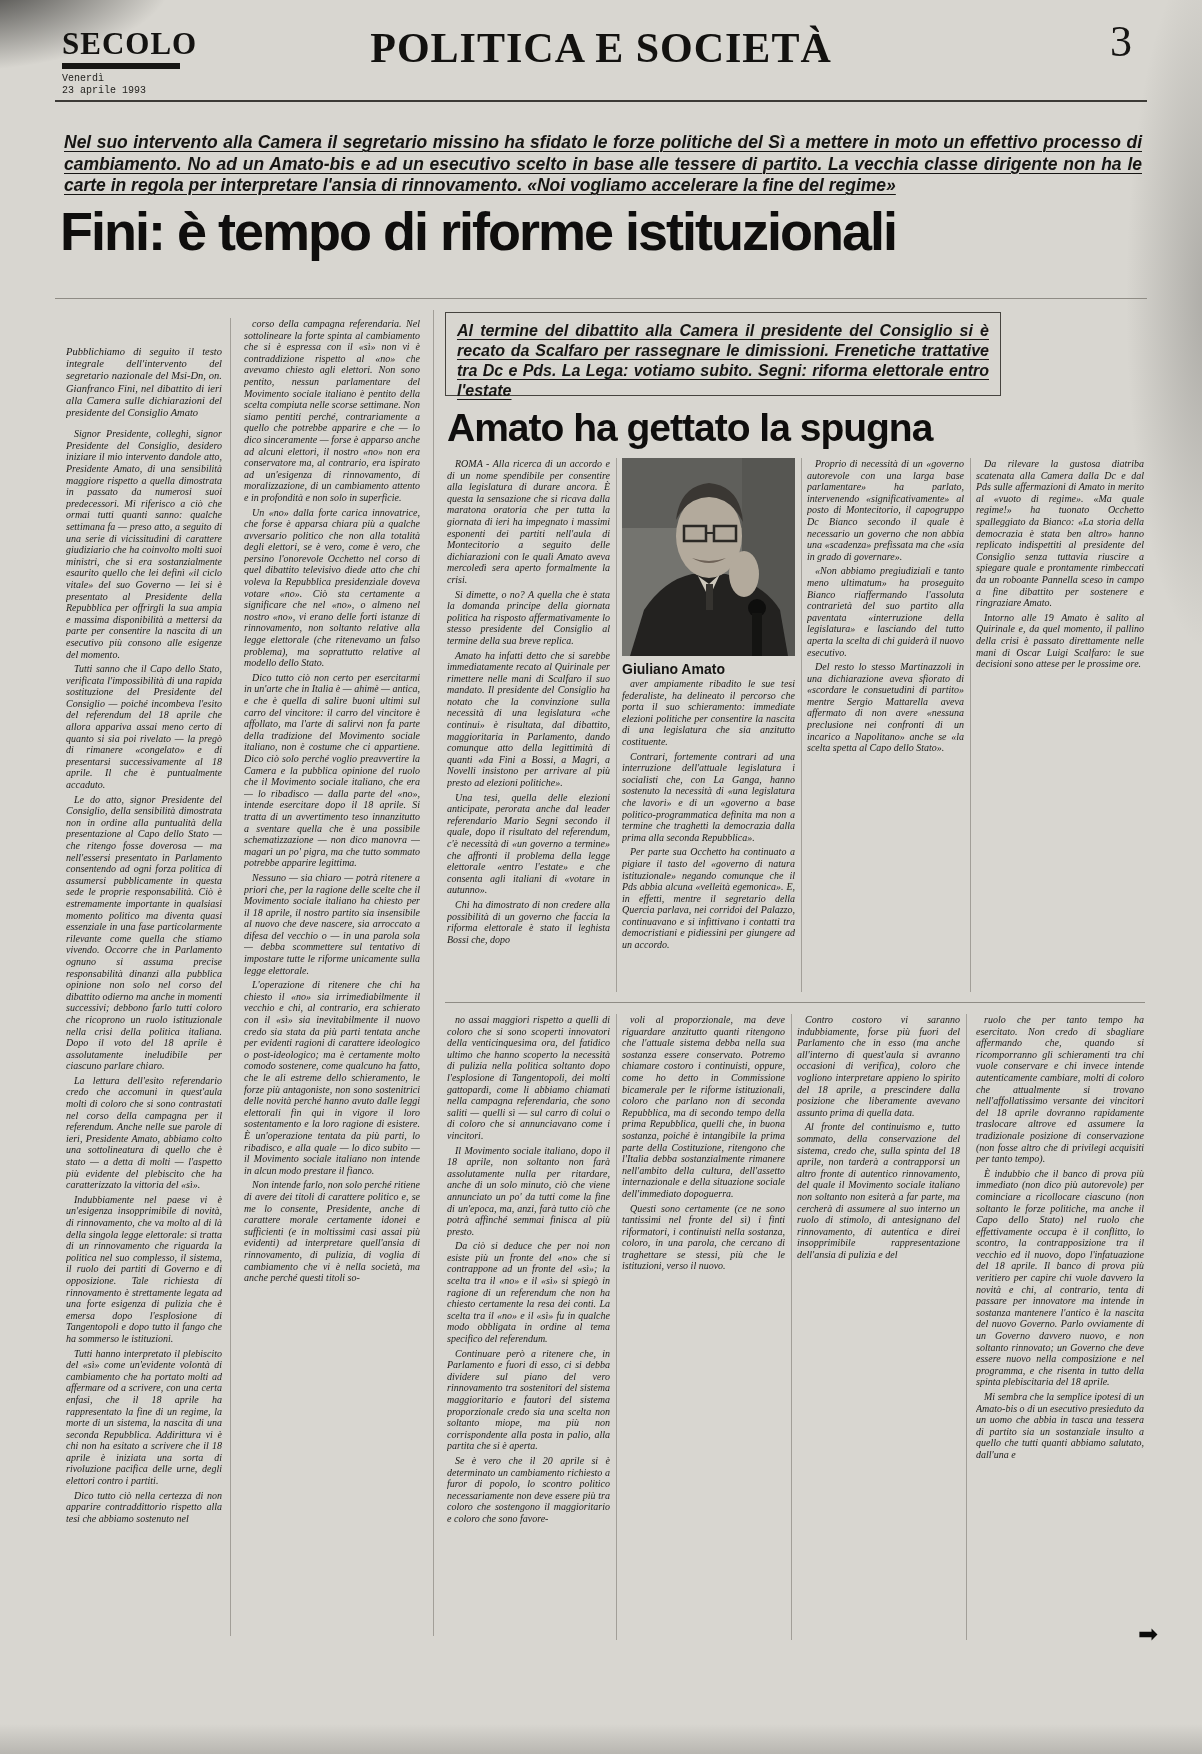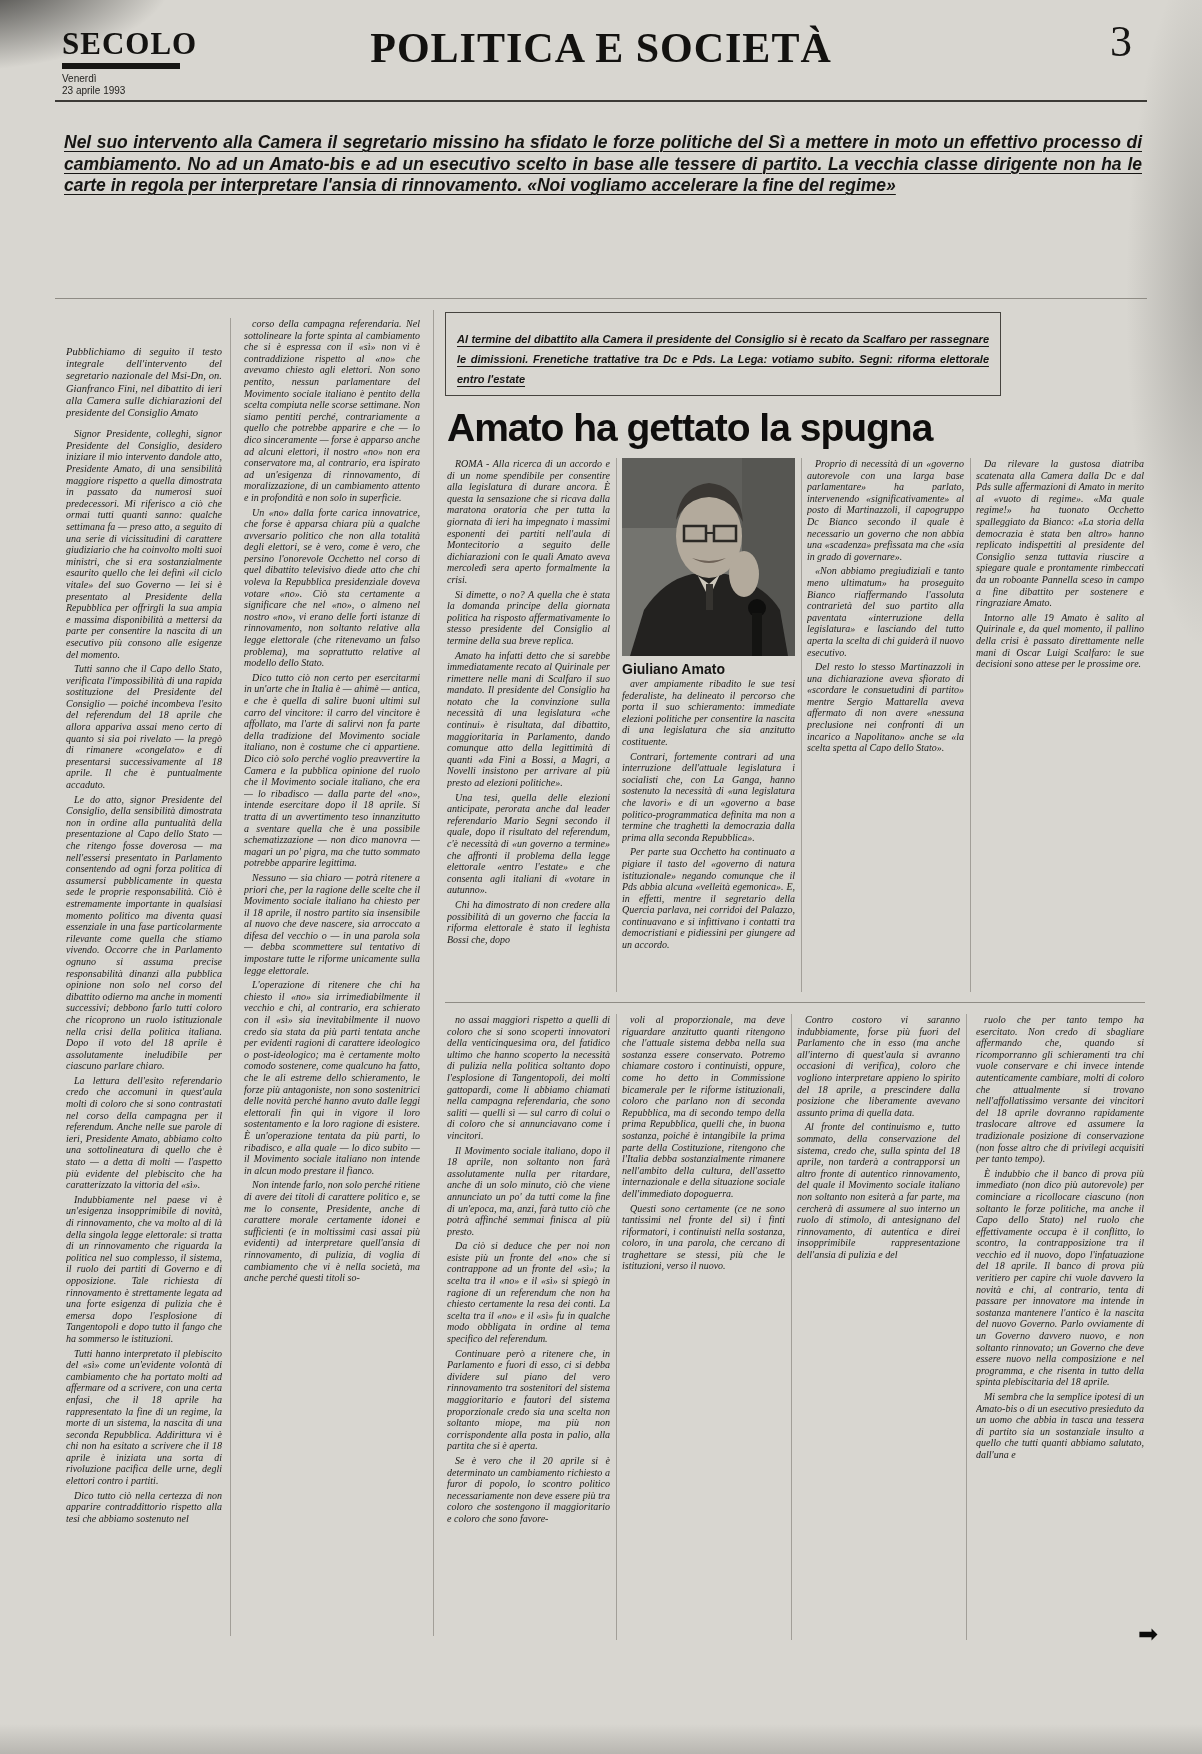--- a/index.html
+++ b/index.html
@@ -15,39 +15,39 @@
       radial-gradient(ellipse 120px 500px at 1210px 300px, rgba(40,40,38,0.25), rgba(40,40,38,0) 70%),
       linear-gradient(to top, rgba(70,68,64,0.22), rgba(70,68,64,0) 30px),
       #d8d6d0;
     font-family:"Liberation Serif", serif;
   }
   .abs{position:absolute;}
 
   
   .masthead-title{font-family:"Liberation Serif",serif;font-weight:bold;font-size:31px;letter-spacing:1px;color:#141311;}
   .masthead-bar{width:118px;height:6px;background:#171614;margin-top:1px;}
-  .masthead-date{font-family:Liberation Sans, sans-serif;font-size:10px;line-height:12px;margin-top:4px;color:#23221f;}
+  .masthead-date{font-family:Liberation Mono, monospace;font-size:10px;line-height:12px;margin-top:4px;color:#23221f;}
   .section-title{font-family:"Liberation Serif",serif;font-weight:bold;font-size:42px;letter-spacing:1px;color:#131210;white-space:nowrap;}
   .page-number{font-family:"Liberation Serif",serif;font-size:44px;color:#161513;}
   .header-rule{background:#3c3a36;height:2px;}
 
   
   .standfirst{
     font-family:"Liberation Sans",sans-serif;font-style:italic;font-weight:bold;
     font-size:17.5px;line-height:21.5px;text-align:justify;color:#161513;margin:0;
     text-decoration:underline;text-decoration-thickness:1px;text-underline-offset:3px;
   }
   .main-headline{
     font-family:"Liberation Sans",sans-serif;font-weight:bold;font-size:54px;
     letter-spacing:-2px;margin:0;color:#0f0e0d;white-space:nowrap;
   }
   .kicker-box{
-    border:1px solid #46443f;padding:16px 11px;box-sizing:border-box;
+    border:1px solid #46443f;padding:8px 11px;box-sizing:border-box;
     font-family:"Liberation Sans",sans-serif;font-style:italic;font-weight:bold;
-    font-size:11px;line-height:20px;text-align:justify;color:#171614;
+    font-size:16px;line-height:20px;text-align:justify;color:#171614;
     text-decoration:underline;text-decoration-thickness:1px;text-underline-offset:3px;
   }
   .amato-headline{
     font-family:"Liberation Sans",sans-serif;font-weight:bold;font-size:39px;
     letter-spacing:-1px;margin:0;color:#0f0e0d;white-space:nowrap;
   }
 
   
   .col{overflow:hidden;box-sizing:border-box;font-size:10px;line-height:11.6px;text-align:justify;}
   .col .para{margin:0 0 3px 0;text-indent:8px;font-style:italic;}
@@ -76,20 +76,21 @@
   </div>
 
   <div class="abs section-title" style="left:50%;top:24px;transform:translateX(-50%);">POLITICA E SOCIETÀ</div>
 
   <div class="abs page-number" style="right:70px;top:16px;">3</div>
 
   <div class="abs header-rule" style="left:55px;top:100px;width:1092px;"></div>
 
   <p class="abs standfirst" style="left:64px;top:132px;width:1078px;">Nel suo intervento alla Camera il segretario missino ha sfidato le forze politiche del Sì a mettere in moto un effettivo processo di cambiamento. No ad un Amato-bis e ad un esecutivo scelto in base alle tessere di partito. La vecchia classe dirigente non ha le carte in regola per interpretare l'ansia di rinnovamento. «Noi vogliamo accelerare la fine del regime»</p>
 
+  <h1 class="abs main-headline" style="left:60px;top:200px;">Fini: è tempo di riforme istituzionali</h1>
 
   <div class="abs hrule" style="left:55px;top:298px;width:1092px;"></div>
 
   <div class="abs col" style="left:66px;top:346px;width:156px;height:1290px;">
     <p class="intro">Pubblichiamo di seguito il testo integrale dell'intervento del segretario nazionale del Msi-Dn, on. Gianfranco Fini, nel dibattito di ieri alla Camera sulle dichiarazioni del presidente del Consiglio Amato</p>
     <div>
         <p class="para">Signor Presidente, colleghi, signor Presidente del Consiglio, desidero iniziare il mio intervento dandole atto, Presidente Amato, di una sensibilità maggiore rispetto a quella dimostrata in passato da numerosi suoi predecessori. Mi riferisco a ciò che ormai tutti quanti sanno: qualche settimana fa — preso atto, a seguito di una serie di vicissitudini di carattere giudiziario che ha coinvolto molti suoi ministri, che si era sostanzialmente esaurito quello che lei definì «il ciclo vitale» del suo Governo — lei si è presentato al Presidente della Repubblica per offrirgli la sua ampia e massima disponibilità a mettersi da parte per consentire la nascita di un esecutivo più consono alle esigenze del momento.</p>
         <p class="para">Tutti sanno che il Capo dello Stato, verificata l'impossibilità di una rapida sostituzione del Presidente del Consiglio — poiché incombeva l'esito del referendum del 18 aprile che allora appariva assai meno certo di quanto si sia poi rivelato — la pregò di rimanere «congelato» e di presentarsi successivamente al 18 aprile. Il che è puntualmente accaduto.</p>
         <p class="para">Le do atto, signor Presidente del Consiglio, della sensibilità dimostrata non in ordine alla puntualità della presentazione al Capo dello Stato — che ritengo fosse doverosa — ma nell'essersi presentato in Parlamento consentendo ad ogni forza politica di assumersi pubblicamente in questa sede le proprie responsabilità. Ciò è estremamente importante in qualsiasi momento politico ma diventa quasi essenziale in una fase particolarmente rilevante come quella che stiamo vivendo. Occorre che in Parlamento ognuno si assuma precise responsabilità dinanzi alla pubblica opinione non solo nel corso del dibattito odierno ma anche in momenti successivi; debbono farlo tutti coloro che ricoprono un ruolo istituzionale nella crisi della politica italiana. Dopo il voto del 18 aprile è assolutamente ineludibile per ciascuno parlare chiaro.</p>
         <p class="para">La lettura dell'esito referendario credo che accomuni in quest'aula molti di coloro che si sono contrastati nel corso della campagna per il referendum. Anche nelle sue parole di ieri, Presidente Amato, abbiamo colto una sottolineatura di quello che è stato — a detta di molti — l'aspetto più evidente del plebiscito che ha caratterizzato la vittoria del «sì».</p>
@@ -156,21 +157,21 @@
         <p class="para">aver ampiamente ribadito le sue tesi federaliste, ha delineato il percorso che porta il suo schieramento: immediate elezioni politiche per consentire la nascita di una legislatura che sia anzitutto costituente.</p>
         <p class="para">Contrari, fortemente contrari ad una interruzione dell'attuale legislatura i socialisti che, con La Ganga, hanno sostenuto la necessità di «una legislatura che lavori» e di un «governo a base politico-programmatica definita ma non a termine che traghetti la democrazia dalla prima alla seconda Repubblica».</p>
         <p class="para">Per parte sua Occhetto ha continuato a pigiare il tasto del «governo di natura istituzionale» negando comunque che il Pds abbia alcuna «velleità egemonica». E, in effetti, mentre il segretario della Quercia parlava, nei corridoi del Palazzo, continuavano e si infittivano i contatti tra democristiani e pidiessini per giungere ad un accordo.</p>
       </div>
   </div>
 
   <div class="abs vrule" style="left:801px;top:458px;height:534px;"></div>
 
   <div class="abs col" style="left:807px;top:458px;width:157px;height:534px;">
     <div>
-        <p class="para">Proprio di necessità di un «governo autorevole con una larga base parlamentare» ha parlato, intervenendo «significativamente» al posto di Martinazzoli, il capogruppo Dc Bianco secondo il quale è necessario un governo che non abbia una «scadenza» prefissata ma che «sia in grado di governare».</p>
+        <p class="para">Proprio di necessità di un «governo autorevole con una larga base parlamentare» ha parlato, intervenendo «significativamente» al posto di Montecitorio, il capogruppo Dc Bianco secondo il quale è necessario un governo che non abbia una «scadenza» prefissata ma che «sia in grado di governare».</p>
         <p class="para">«Non abbiamo pregiudiziali e tanto meno ultimatum» ha proseguito Bianco riaffermando l'assoluta contrarietà del suo partito alla paventata «interruzione della legislatura» e lasciando del tutto aperta la scelta di chi guiderà il nuovo esecutivo.</p>
         <p class="para">Del resto lo stesso Martinazzoli in una dichiarazione aveva sfiorato di «scordare le consuetudini di partito» mentre Sergio Mattarella aveva affermato di non avere «nessuna preclusione nei confronti di un incarico a Napolitano» anche se «la scelta spetta al Capo dello Stato».</p>
       </div>
   </div>
 
   <div class="abs vrule" style="left:970px;top:458px;height:534px;"></div>
 
   <div class="abs col" style="left:976px;top:458px;width:168px;height:534px;">
     <div>
         <p class="para">Da rilevare la gustosa diatriba scatenata alla Camera dalla Dc e dal Pds sulle affermazioni di Amato in merito al «vuoto di regime». «Ma quale regime!» ha tuonato Occhetto spalleggiato da Bianco: «La storia della democrazia è stata ben altro» hanno replicato indispettiti al presidente del Consiglio senza tuttavia riuscire a spiegare quale e prontamente rimbeccati da un roboante Pannella sceso in campo a fine dibattito per sostenere e ringraziare Amato.</p>

